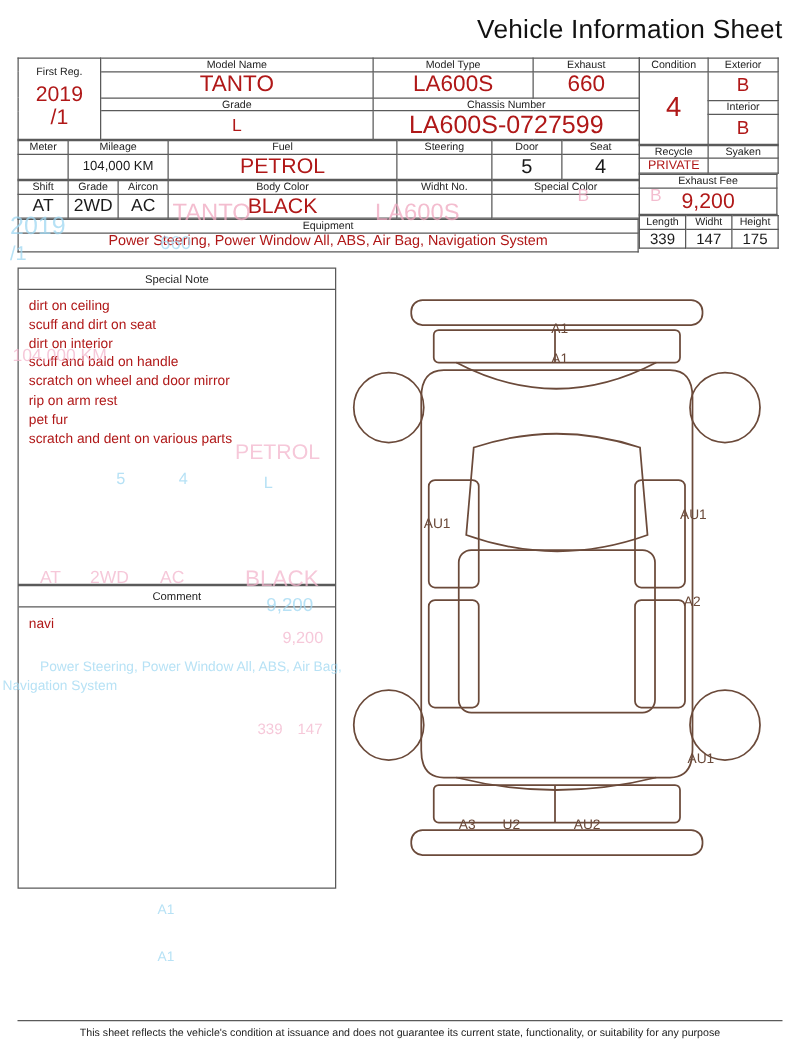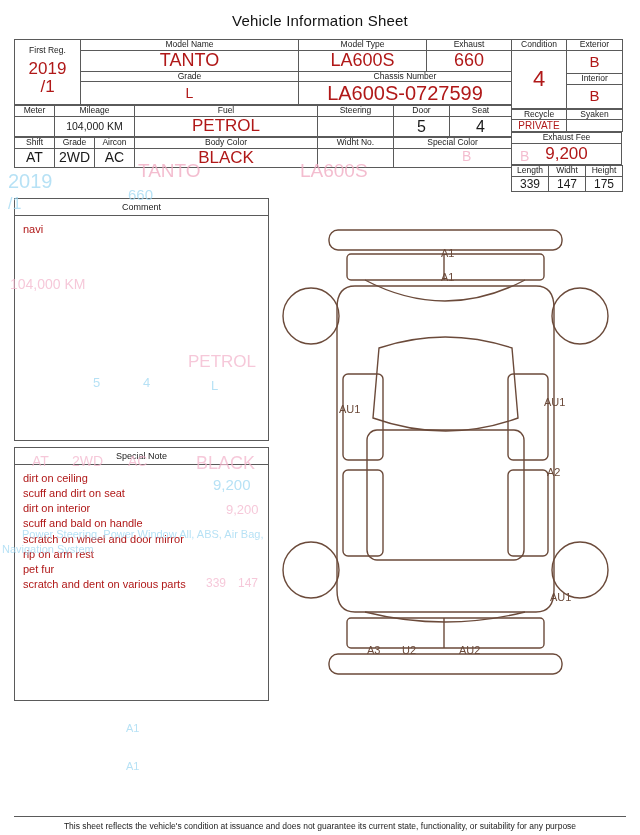--- a/index.html
+++ b/index.html
@@ -16,22 +16,22 @@
     overflow: hidden;
   }
   .sheet {
     width: 640px;
     height: 835px;
     box-sizing: border-box;
     padding: 0 14px;
     position: relative;
   }
   .title {
-    text-align: center;
-    font-size: 15px;
+    text-align: right;
+    font-size: 21px;
     font-weight: 400;
     color: #111;
     padding: 12px 0 10px 0;
     letter-spacing: 0.2px;
   }
 
   
   table.grid {
     border-collapse: collapse;
     table-layout: fixed;
@@ -293,20 +293,30 @@
           <td class="val black" style="font-size:14px">AT</td>
           <td class="val black" style="font-size:14px">2WD</td>
           <td class="val black" style="font-size:14px">AC</td>
           <td class="val" style="font-size:17px">BLACK</td>
           <td class="val black md"></td>
           <td class="val black md"></td>
         </tr>
       </tbody>
         </table>
 
+      <table class="grid" style="width:497px">
+        <tbody>
+            <tr>
+          <td class="lbl">Equipment</td>
+        </tr>
+        <tr>
+          <td class="equip-text">Power Steering, Power Window  All, ABS, Air Bag, Navigation System</td>
+        </tr>
+      </tbody>
+        </table>
     </div>
 
     <div class="top-right">
 
       <table class="grid" style="width:111px">
         <colgroup>
             <col style="width:55px">
             <col style="width:56px">
           </colgroup>
         <tbody>
@@ -373,34 +383,34 @@
           <td class="dim-val">175</td>
         </tr>
       </tbody>
         </table>
     </div>
   </div>
 
   <div class="lower">
 
     <div class="comment-col">
-      <div class="box" id="comment-box">
-        <div class="box-head">Comment</div>
-        <div class="box-body">navi</div>
-      </div>
       <div class="box" id="special-box">
         <div class="box-head">Special Note</div>
         <div class="box-body">dirt on ceiling
 scuff and dirt on seat
 dirt on interior
 scuff and bald on handle
 scratch on wheel and door mirror
 rip on arm rest
 pet fur
 scratch and dent on various parts</div>
+      </div>
+      <div class="box" id="comment-box">
+        <div class="box-head">Comment</div>
+        <div class="box-body">navi</div>
       </div>
     </div>
 
     <div class="diagram-col">
       <svg class="car" width="353" height="500" viewBox="0 0 353 500">
 
         <circle class="car-line" cx="42" cy="118" r="28"></circle>
         <circle class="car-line" cx="311" cy="118" r="28"></circle>
         <circle class="car-line" cx="42" cy="372" r="28"></circle>
         <circle class="car-line" cx="311" cy="372" r="28"></circle>
@@ -456,20 +466,20 @@
       <div class="wm" style="left: 188px; top: 352px; font-size: 17px; color: rgb(243, 182, 205); opacity: 0.75;">PETROL</div>
       <div class="wm" style="left: 93px; top: 375px; font-size: 13px; color: rgb(159, 216, 242); opacity: 0.75;">5</div>
       <div class="wm" style="left: 143px; top: 375px; font-size: 13px; color: rgb(159, 216, 242); opacity: 0.75;">4</div>
       <div class="wm" style="left: 211px; top: 378px; font-size: 13px; color: rgb(159, 216, 242); opacity: 0.75;">L</div>
       <div class="wm" style="left: 32px; top: 453px; font-size: 14px; color: rgb(243, 182, 205); opacity: 0.75;">AT</div>
       <div class="wm" style="left: 72px; top: 453px; font-size: 14px; color: rgb(243, 182, 205); opacity: 0.75;">2WD</div>
       <div class="wm" style="left: 128px; top: 453px; font-size: 14px; color: rgb(243, 182, 205); opacity: 0.75;">AC</div>
       <div class="wm" style="left: 196px; top: 453px; font-size: 18px; color: rgb(243, 182, 205); opacity: 0.75;">BLACK</div>
       <div class="wm" style="left: 213px; top: 476px; font-size: 15px; color: rgb(159, 216, 242); opacity: 0.75;">9,200</div>
       <div class="wm" style="left: 226px; top: 502px; font-size: 13px; color: rgb(243, 182, 205); opacity: 0.75;">9,200</div>
-      <div class="wm" style="left: 22px; top: 528px; font-size: 11px; color: rgb(159, 216, 242); opacity: 0.75;">Power Steering, Power Window  All, ABS, Air Bag,</div>
+      <div class="wm" style="left: 32px; top: 528px; font-size: 11px; color: rgb(159, 216, 242); opacity: 0.75;">Power Steering, Power Window  All, ABS, Air Bag,</div>
       <div class="wm" style="left: 2px; top: 543px; font-size: 11px; color: rgb(159, 216, 242); opacity: 0.75; text-align: right;">Navigation System</div>
       <div class="wm" style="left: 206px; top: 576px; font-size: 12px; color: rgb(243, 182, 205); opacity: 0.75;">339</div>
       <div class="wm" style="left: 238px; top: 576px; font-size: 12px; color: rgb(243, 182, 205); opacity: 0.75;">147</div>
       <div class="wm" style="left: 126px; top: 722px; font-size: 11px; color: rgb(159, 216, 242); opacity: 0.75;">A1</div>
       <div class="wm" style="left: 126px; top: 760px; font-size: 11px; color: rgb(159, 216, 242); opacity: 0.75;">A1</div>
     </div>
 </div>
 
 </body></html>

